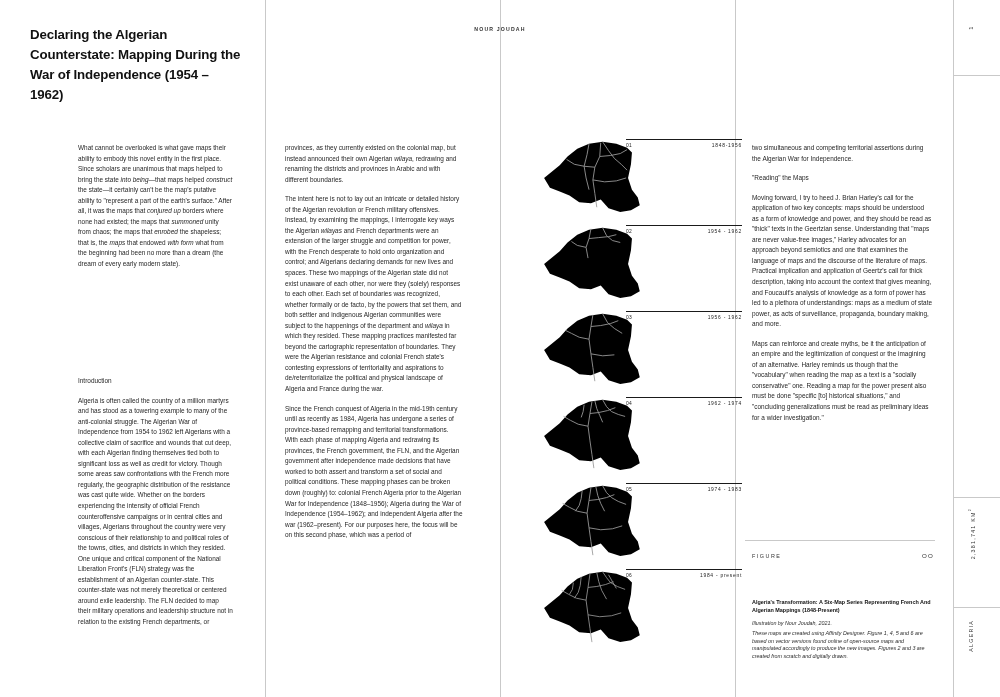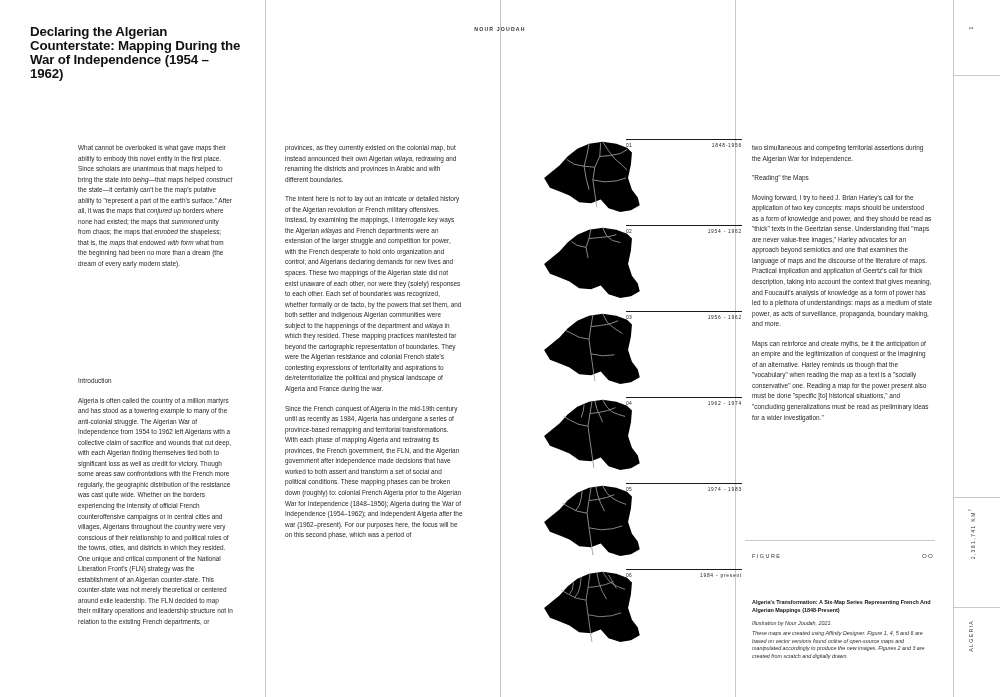--- a/index.html
+++ b/index.html
@@ -23,21 +23,21 @@
   .runhead {
     position:absolute; top:26px; left:0; width:1000px;
     text-align:center;
     font-size:5.2px; letter-spacing:1.15px; font-weight:700;
     color:#333; text-transform:uppercase;
   }
 
   
   .title {
     position:absolute; left:30px; top:25px; width:212px;
-    font-size:13.3px; line-height:14px; font-weight:700;
+    font-size:13.3px; line-height:20px; font-weight:700;
     letter-spacing:-0.15px; color:#111;
   }
 
   
   .col {
     position:absolute;
     font-size:6.45px;
     line-height:10.55px;
     text-align:left;
     color:#1f1f1f;

